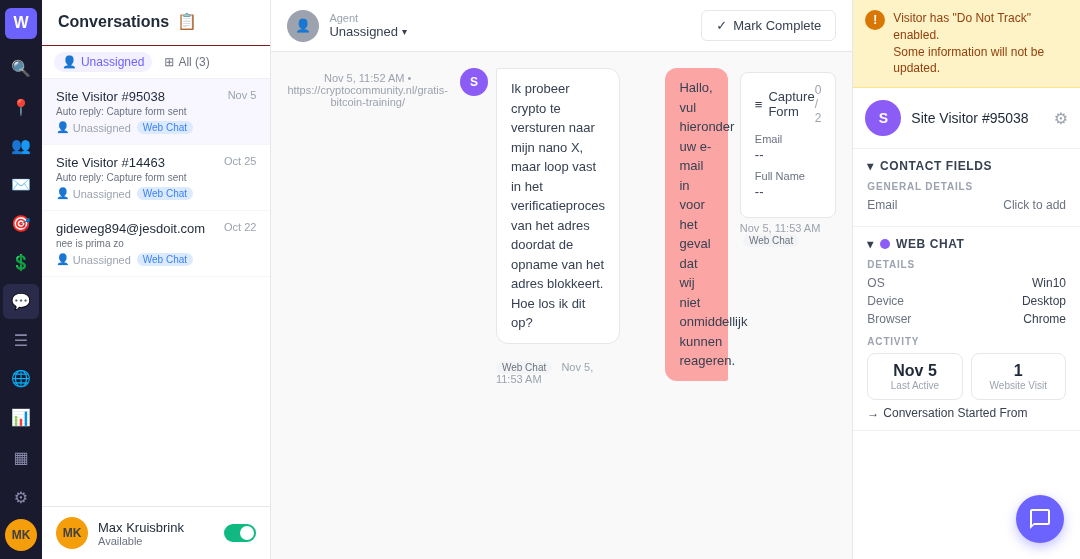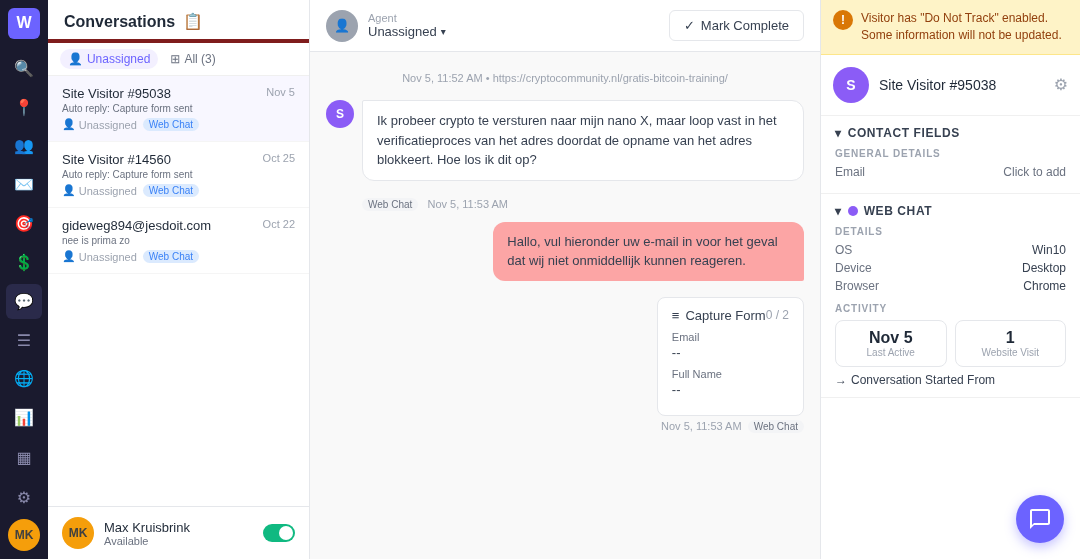--- a/index.html
+++ b/index.html
@@ -8,21 +8,21 @@
     
     .sidebar { width: 48px; background: #1a1a2e; display: flex; flex-direction: column; align-items: center; padding: 8px 0; gap: 4px; height: 559px; }
     .sidebar-logo { width: 32px; height: 32px; background: #6c63ff; border-radius: 6px; display: flex; align-items: center; justify-content: center; color: white; font-weight: bold; font-size: 16px; margin-bottom: 8px; }
     .sidebar-icon { width: 36px; height: 36px; display: flex; align-items: center; justify-content: center; color: #8888aa; border-radius: 6px; cursor: pointer; font-size: 16px; }
     .sidebar-icon.active { background: #2a2a4a; color: #a78bfa; }
     .sidebar-bottom { margin-top: auto; display: flex; flex-direction: column; align-items: center; gap: 4px; }
     .avatar-small { width: 32px; height: 32px; border-radius: 50%; background: #f59e0b; display: flex; align-items: center; justify-content: center; color: #404040; font-size: 12px; font-weight: bold; }
 
     
     .conv-list { width: 262px; background: white; border-right: 1px solid #e5e7eb; display: flex; flex-direction: column; height: 559px; }
-    .conv-header { padding: 12px 16px 8px; border-bottom: 4px solid #7f1d1d; text-align: center; }
+    .conv-header { padding: 12px 16px 14px; border-bottom: 1px solid #7f1d1d; text-align: center; }
     .conv-title { display: flex; align-items: center; gap: 8px; font-size: 16px; font-weight: 600; color: #1f2937; }
     .conv-tabs { display: flex; gap: 4px; padding: 6px 12px; border-bottom: 1px solid #f0f0f0; }
     .conv-tab { font-size: 12px; padding: 3px 8px; border-radius: 12px; color: #6b7280; cursor: pointer; display: flex; align-items: center; gap: 4px; }
     .conv-tab.active { background: #f3f0ff; color: #6c63ff; font-weight: 500; }
     .conv-items { flex: 1; overflow-y: auto; }
     .conv-item { padding: 10px 14px; border-bottom: 1px solid #f5f5f5; cursor: pointer; }
     .conv-item.active { background: #f8f7ff; }
     .conv-item-header { display: flex; justify-content: space-between; align-items: flex-start; margin-bottom: 2px; }
     .conv-item-name { font-size: 13px; font-weight: 500; color: #1f2937; }
     .conv-item-date { font-size: 11px; color: #9ca3af; }
@@ -39,21 +39,21 @@
     
     .chat-area { flex: 1; display: flex; flex-direction: column; height: 559px; background: #f9f9f9; }
     .chat-header { padding: 0 16px; height: 52px; background: white; border-bottom: 1px solid #e5e7eb; display: flex; align-items: center; justify-content: space-between; }
     .chat-header-left { display: flex; align-items: center; gap: 10px; }
     .agent-avatar { width: 32px; height: 32px; border-radius: 50%; background: #9ca3af; display: flex; align-items: center; justify-content: center; color: white; font-size: 13px; }
     .chat-header-info { display: flex; flex-direction: column; }
     .chat-header-agent { font-size: 11px; color: #9ca3af; }
     .chat-header-assign { font-size: 13px; font-weight: 500; color: #374151; display: flex; align-items: center; gap: 4px; }
     .mark-complete-btn { display: flex; align-items: center; gap: 6px; padding: 7px 14px; border: 1px solid #e5e7eb; border-radius: 6px; background: white; color: #374151; font-size: 13px; cursor: pointer; }
 
-    .chat-messages { flex: 1; overflow-y: auto; padding: 16px; display: flex; flex-direction: column; gap: 12px; }
+    .chat-messages { flex: 1; overflow-y: auto; padding: 16px; display: flex; flex-direction: row; gap: 12px; }
     .chat-timestamp { text-align: center; font-size: 11px; color: #9ca3af; margin: 4px 0; }
     .msg-visitor-avatar { width: 28px; height: 28px; border-radius: 50%; background: #8b5cf6; display: flex; align-items: center; justify-content: center; color: white; font-size: 12px; font-weight: bold; flex-shrink: 0; }
     .msg-visitor-bubble { background: white; border: 1px solid #e5e7eb; border-radius: 2px 12px 12px 12px; padding: 10px 14px; font-size: 13px; color: #374151; line-height: 1.5; }
     .msg-agent { margin-left: auto; max-width: 65%; background: #fca5a5; border-radius: 12px 12px 2px 12px; padding: 10px 14px; font-size: 13px; color: #374151; line-height: 1.5; }
     .msg-meta { font-size: 11px; color: #9ca3af; margin-top: 17px; }
     .msg-tag { font-size: 10px; color: #6b7280; background: #f3f4f6; padding: 1px 6px; border-radius: 8px; }
 
     .capture-form { background: white; border: 1px solid #e5e7eb; border-radius: 8px; padding: 10px 14px; margin-top: 4px; max-width: 280px; margin-left: auto; }
     .capture-form-header { display: flex; justify-content: space-between; align-items: center; margin-bottom: 8px; font-size: 13px; font-weight: 500; color: #374151; }
     .capture-form-count { font-size: 12px; color: #9ca3af; }
@@ -142,21 +142,21 @@
         <span class="conv-item-assignee">
           <span>👤</span>
           <span>Unassigned</span>
         </span>
         <span class="tag">Web Chat</span>
       </div>
     </div>
 
     <div class="conv-item">
       <div class="conv-item-header">
-        <span class="conv-item-name">Site Visitor #14560</span>
+        <span class="conv-item-name">Site Visitor #14463</span>
         <span class="conv-item-date">Oct 25</span>
       </div>
       <div class="conv-item-preview">Auto reply: Capture form sent</div>
       <div class="conv-item-meta">
         <span class="conv-item-assignee">
           <span>👤</span>
           <span>Unassigned</span>
         </span>
         <span class="tag">Web Chat</span>
       </div>

